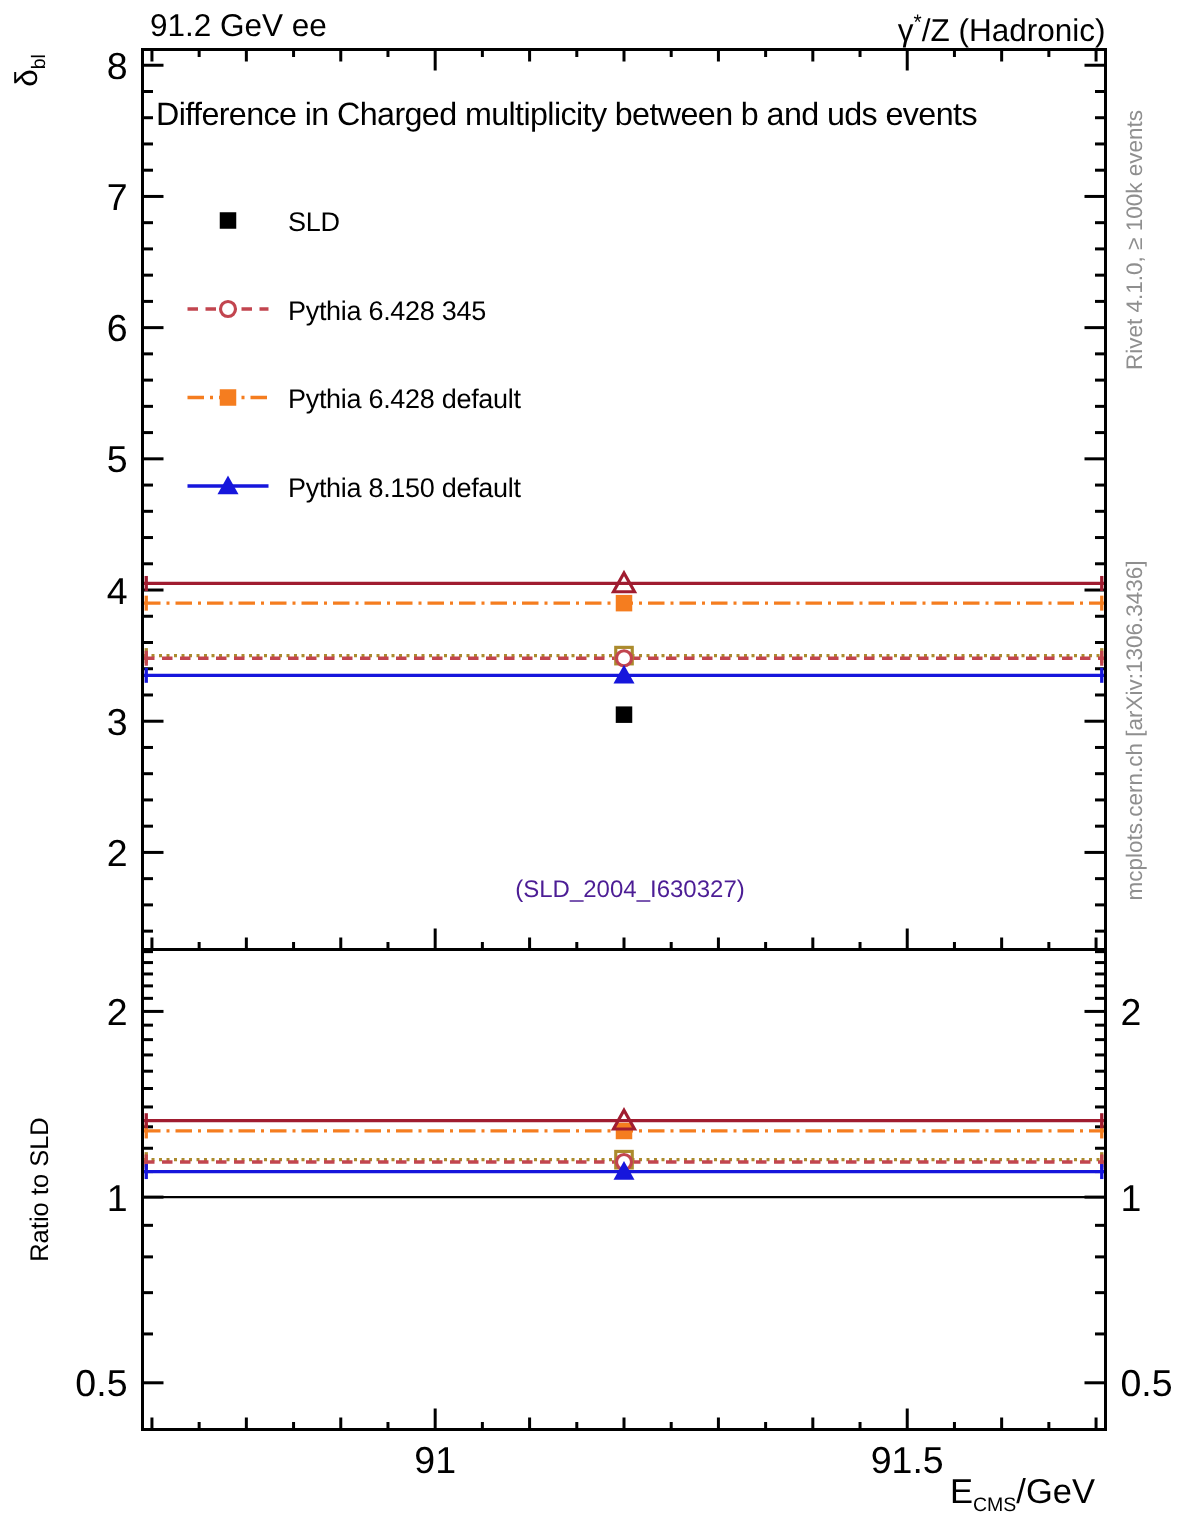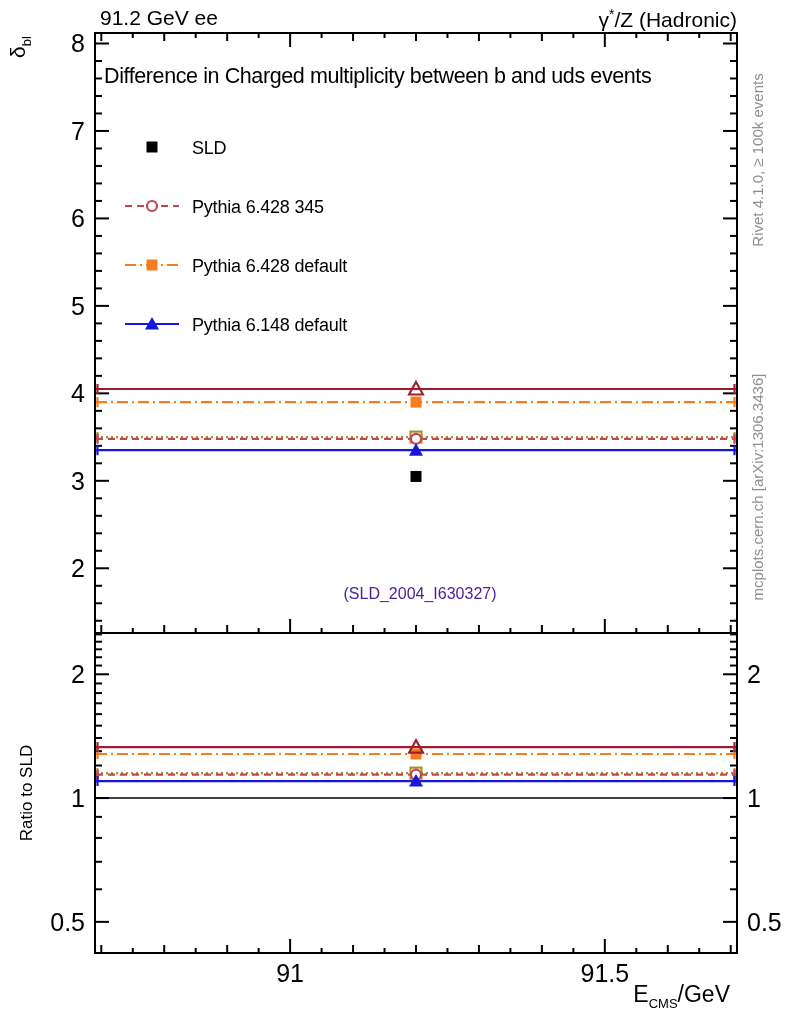--- a/index.html
+++ b/index.html
@@ -296,15 +296,15 @@
         <line x1="1" y1="9" x2="55" y2="9" stroke="#f57d1f" stroke-width="2.2" stroke-dasharray="11 4 2 4"></line>
         <rect x="22.5" y="3.5" width="11" height="11" fill="#f57d1f"></rect>
       </svg>
       <span class="leg-label">Pythia 6.428 default</span>
     </div>
     <div class="leg-row">
       <svg viewBox="0 0 56 18">
         <line x1="1" y1="9" x2="55" y2="9" stroke="#1616dc" stroke-width="2.2"></line>
         <polygon points="28,2 35,14.5 21,14.5" fill="#1616dc"></polygon>
       </svg>
-      <span class="leg-label">Pythia 6.148 default</span>
+      <span class="leg-label">Pythia 8.150 default</span>
     </div>
   </div>
 
 </body></html>

